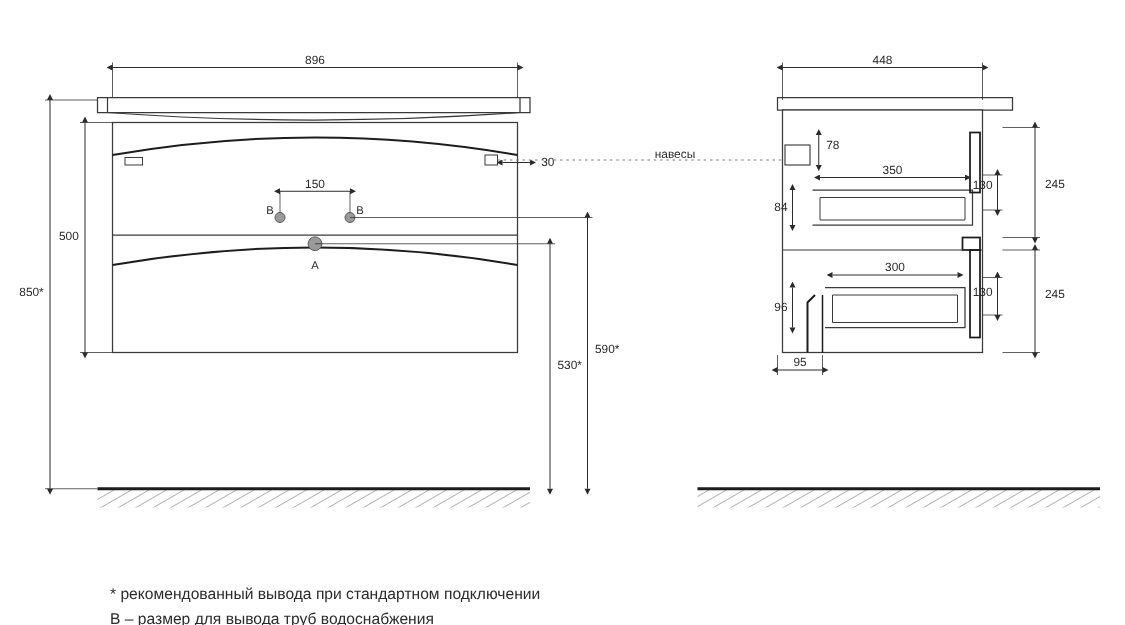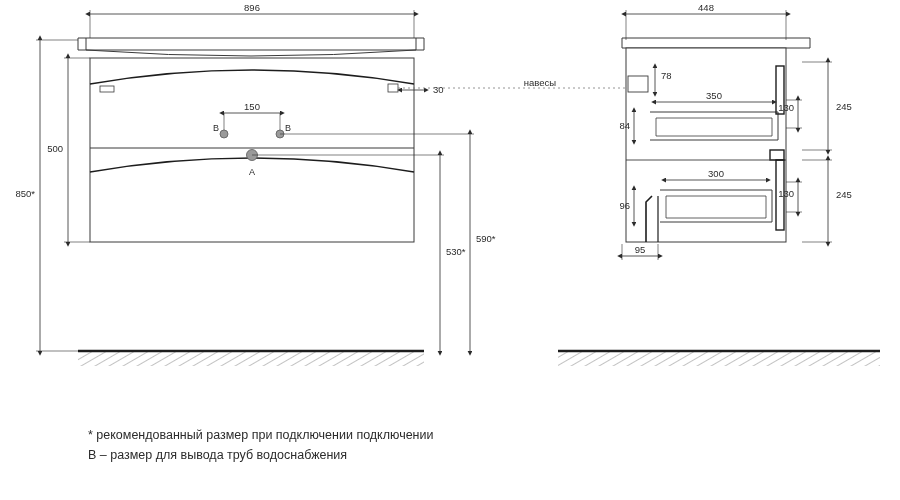--- a/index.html
+++ b/index.html
@@ -12,20 +12,21 @@
     height: 500px;
     font-family: "Liberation Sans", sans-serif;
     color: #2b2b2b;
     position: relative;
     overflow: hidden;
   }
   #stage {
     position: relative;
     width: 900px;
     height: 352px;
+    margin-top: 40px;
   }
   svg#drawing {
     position: absolute;
     left: 0;
     top: 0;
     width: 900px;
     height: 500px;
   }
   .dim-text {
     font-family: "Liberation Sans", sans-serif;
@@ -213,17 +214,17 @@
       <text class="dim-text" x="836" y="198" text-anchor="start">245</text>
 
       <line x1="622" y1="256" x2="658" y2="256" stroke="#2b2b2b" stroke-width="0.8" marker-start="url(#arrowStart)" marker-end="url(#arrowEnd)"></line>
       <line x1="622" y1="244" x2="622" y2="260" stroke="#2b2b2b" stroke-width="0.6"></line>
       <line x1="658" y1="244" x2="658" y2="260" stroke="#2b2b2b" stroke-width="0.6"></line>
       <text class="dim-text" x="640" y="253" text-anchor="middle">95</text>
     </g>
   </svg>
 
   <div class="legend">
-    <div>* рекомендованный размер при подключении подключении</div>
+    <div>* рекомендованный вывода при стандартном подключении</div>
     <div>B – размер для вывода труб водоснабжения</div>
   </div>
 
 </div>
 
 </body></html>

